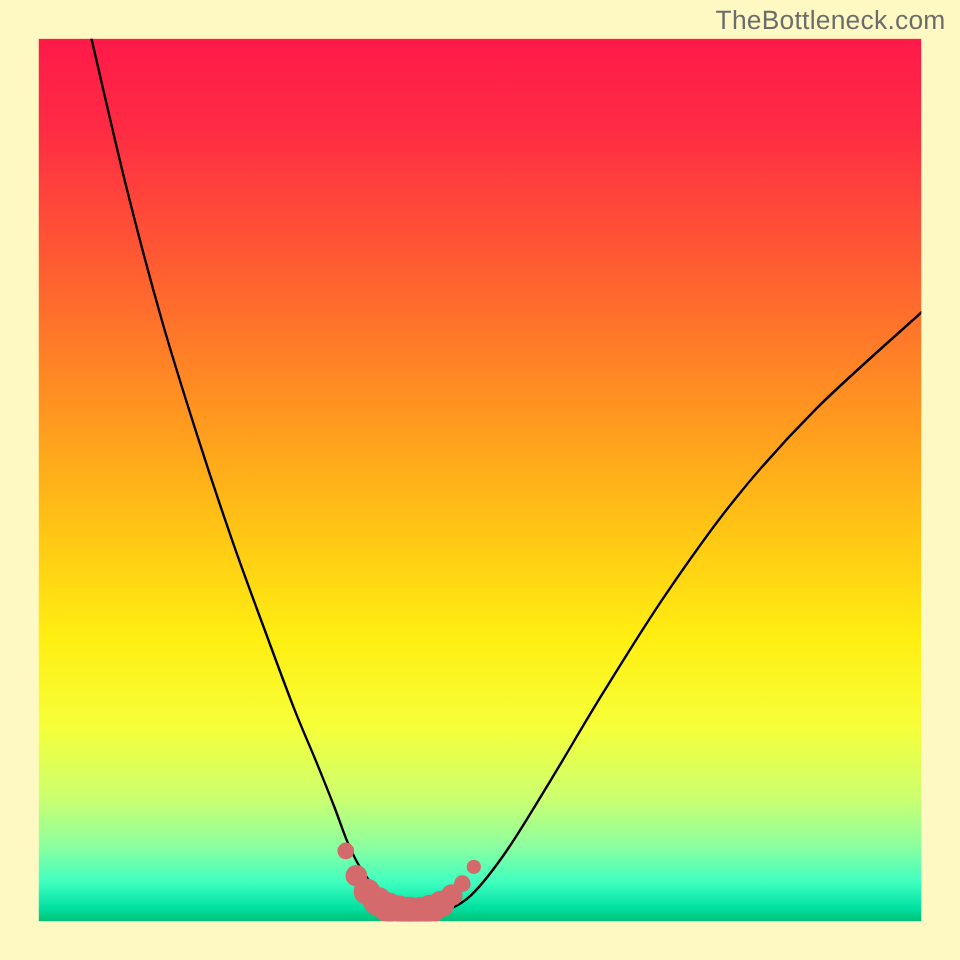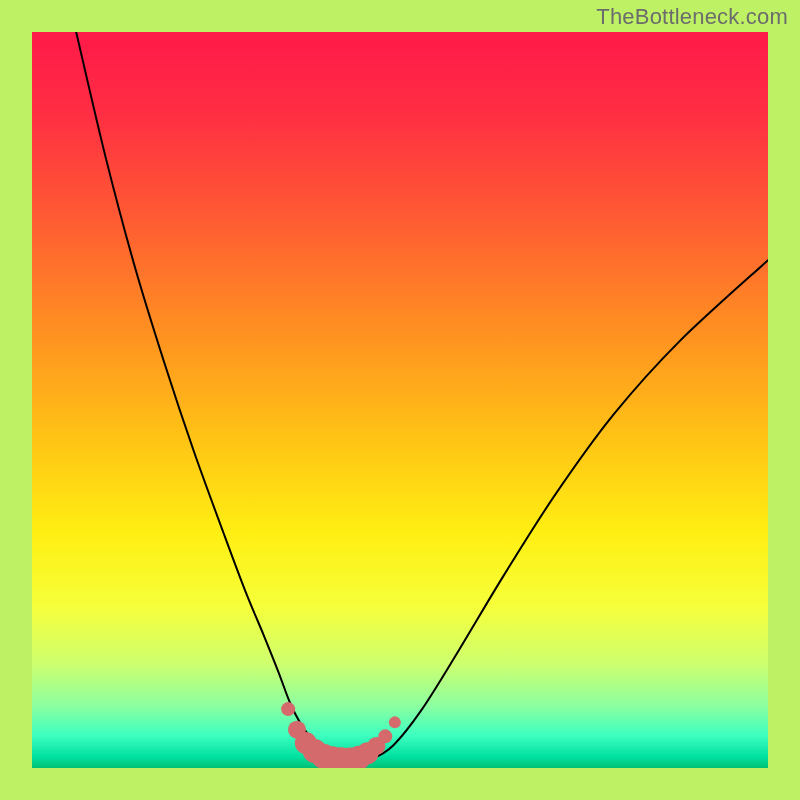--- a/index.html
+++ b/index.html
@@ -10,21 +10,21 @@
     background: #000;
     overflow: hidden;
     font-family: Arial, Helvetica, sans-serif;
   }
   .frame {
     position: absolute;
     left: 0;
     top: 0;
     width: 800px;
     height: 800px;
-    background: #bef264;
+    background: #fef9c3;
   }
   .watermark {
     position: absolute;
     top: 4px;
     right: 12px;
     color: #6c6c6c;
     font-size: 22px;
     font-weight: 500;
     letter-spacing: 0.2px;
     z-index: 40;

